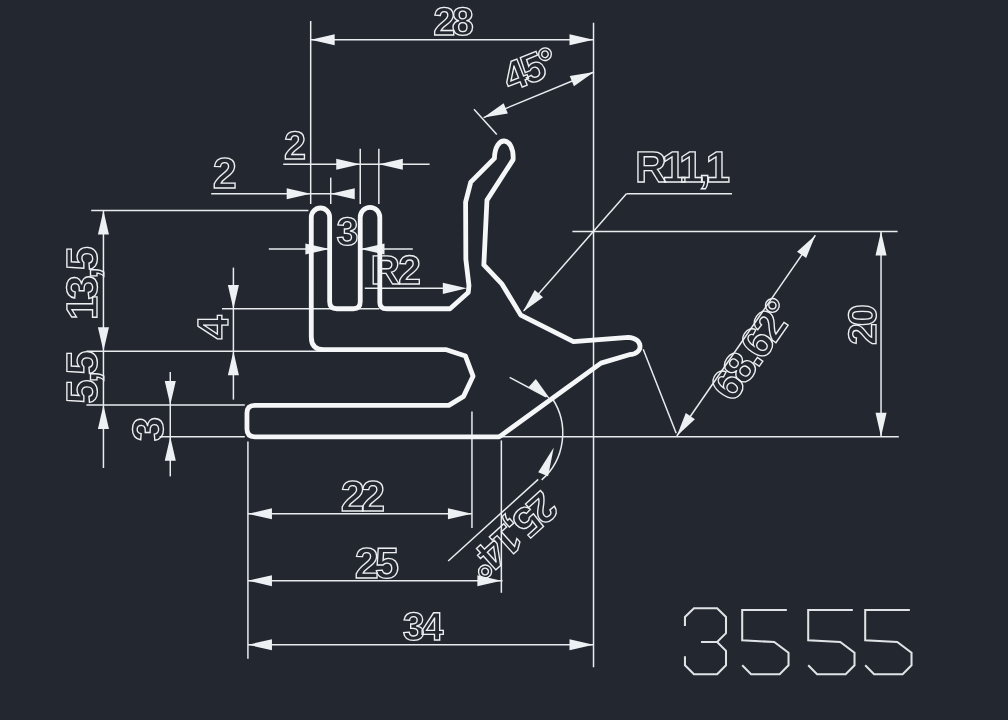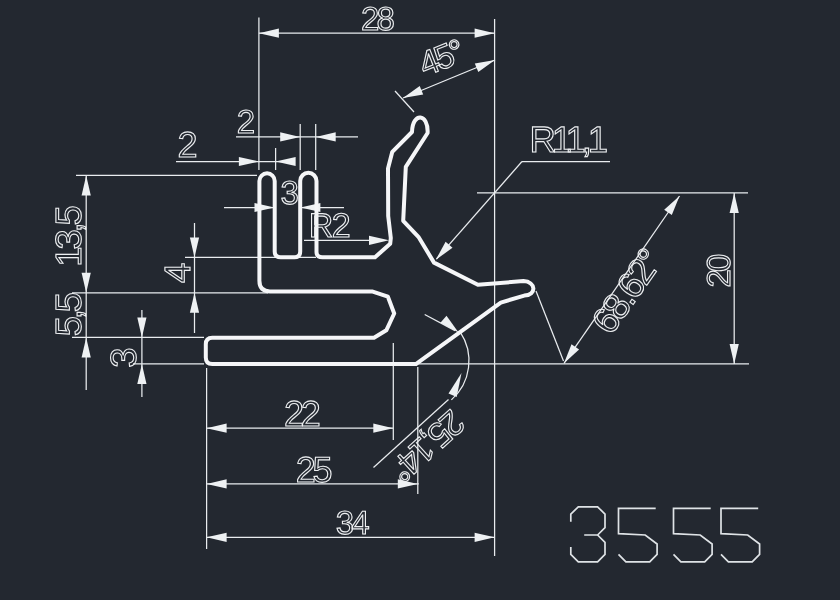--- a/index.html
+++ b/index.html
@@ -1,16 +1,16 @@
 <!DOCTYPE html>
 <html><head>
 <meta charset="utf-8">
 <style>
   html,body{margin:0;padding:0;background:#232830;}
-  .wrap{position:relative;width:840px;height:600px;overflow:hidden;background:#232830;}
+  .wrap{position:relative;width:840px;height:600px;overflow:hidden;background:#232830;font-weight:bold;}
   svg{display:block;}
   text{font-family:"Liberation Sans", sans-serif;text-rendering:geometricPrecision;-webkit-font-smoothing:antialiased;}
 </style>
 </head>
 <body>
 <div class="wrap">
 <svg width="840" height="600" viewBox="0 0 840 600">
 
   <rect x="0" y="0" width="840" height="600" fill="#232830"></rect>
   <g stroke="#e9ecef" stroke-width="1.25" fill="none">

